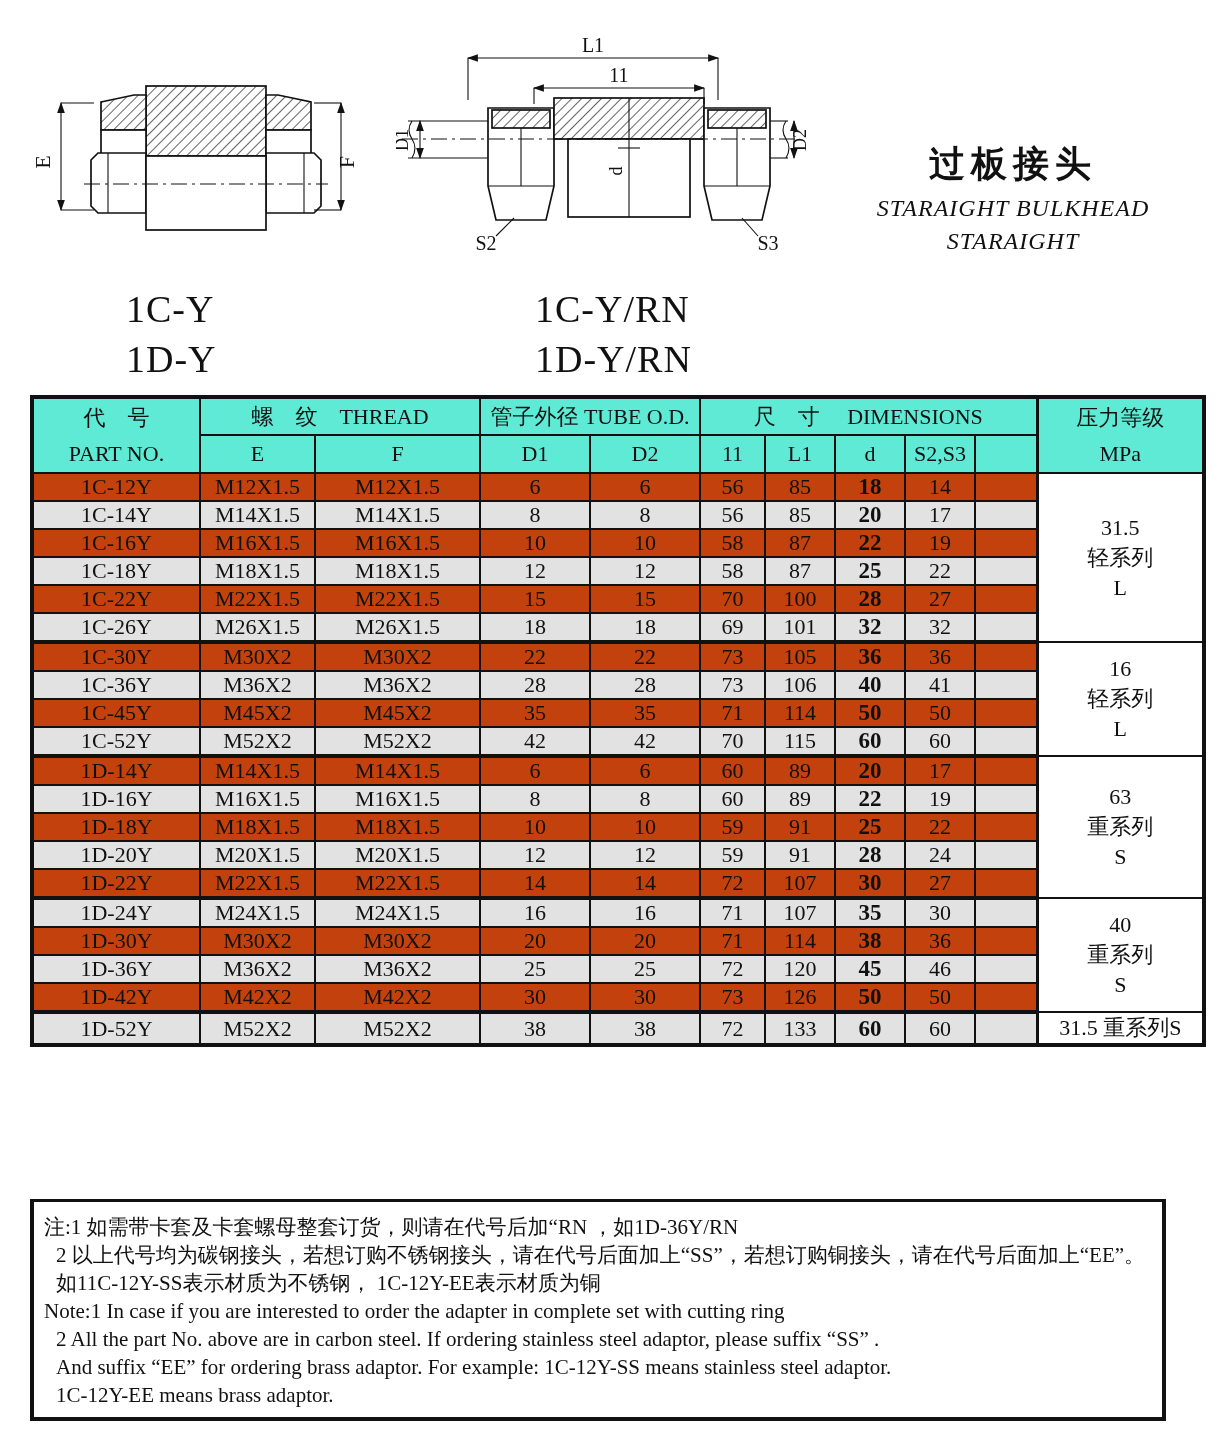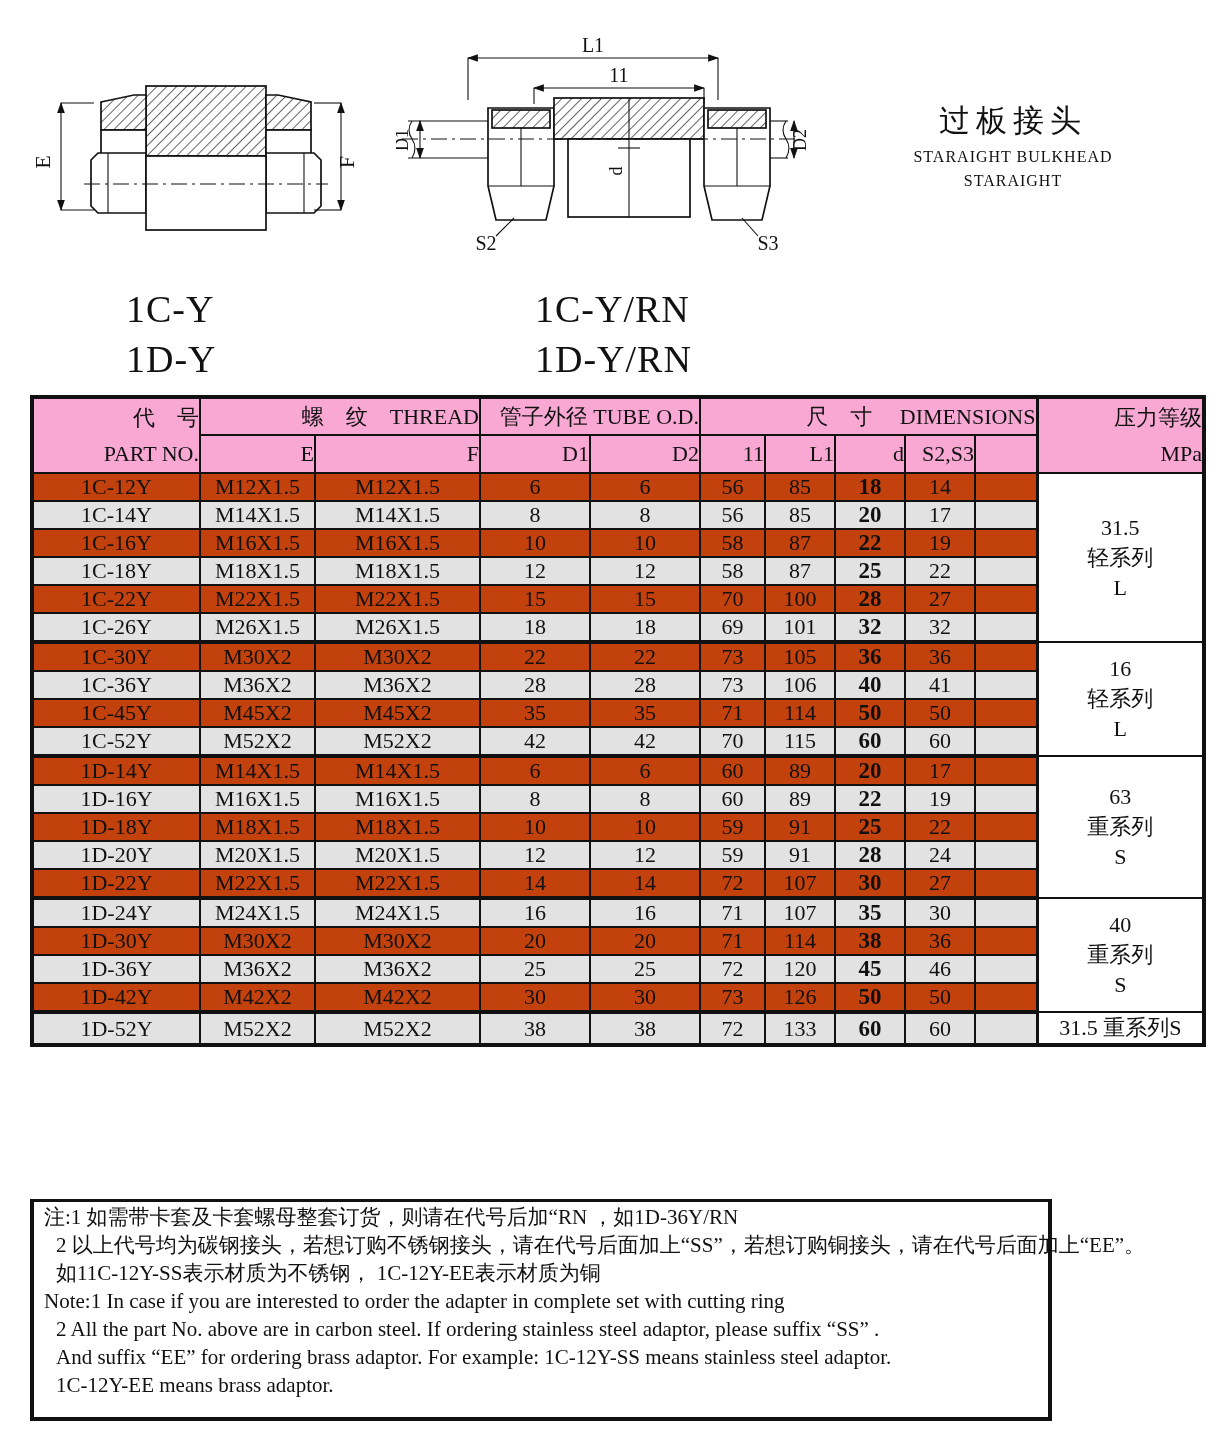--- a/index.html
+++ b/index.html
@@ -17,57 +17,57 @@
   #drawing-right { left:396px; top:36px;  }
   svg text { font-family:"Liberation Serif","DejaVu Serif",serif; fill:#111; }
   .outline { fill:#fff; stroke:#111; stroke-width:1.7; }
   .hatched { stroke:#111; stroke-width:1.7; }
   .thin    { stroke:#111; stroke-width:1.1; fill:none; }
   .dim     { stroke:#111; stroke-width:1.1; fill:none; }
   .centerline { stroke:#111; stroke-width:1; fill:none; stroke-dasharray:16 5 3 5; }
 
   
   .title-block { position:absolute; left:858px; top:100px; width:310px; text-align:center; }
-  .title-cn { font-size:31px; font-weight:400; letter-spacing:6px; }
-  .title-en { font-size:16px; margin-top:6px; letter-spacing:1px; white-space:nowrap; }
+  .title-cn { font-size:36px; font-weight:700; letter-spacing:6px;margin-top:40px; }
+  .title-en { font-size:24px; margin-top:6px; letter-spacing:1px; white-space:nowrap;font-style:italic; }
 
   
   .caption { position:absolute; font-size:38px; line-height:50px; letter-spacing:1px; }
   #caption-left  { left:126px; top:284px; }
   #caption-right { left:524px; top:284px;margin-left:11px; }
 
   
   table.spec {
     position:absolute; left:30px; top:395px;
     border-collapse:collapse; table-layout:fixed;
     border:4px solid #111;
   }
   table.spec th, table.spec td {
     border:2px solid #111; text-align:center; vertical-align:middle;
     font-size:22px; font-weight:400; padding:0; overflow:hidden;
   }
-  table.spec thead th { background:#f9a8d4;text-align:right; }
+  table.spec thead th { background:#5eead4; }
   table.spec thead tr.h1 th { height:38px; }
   table.spec thead tr.h2 th { height:38px; }
   table.spec thead th.two-line div { line-height:36px; }
   table.spec tbody tr { height:20px; background:#c2410c; }
   table.spec tbody tr.stripe td { background:#e2e2e2; }
   table.spec tbody tr.group-end td { border-bottom-width:4px; }
   table.spec td.col-d { font-weight:700; font-size:23px; }
   table.spec td.group-cell {
     background:#ffffff !important; white-space:pre-line;
     line-height:30px; border-left-width:3px; font-size:22px;
   }
   table.spec thead th.pressure { border-left-width:3px; }
 
   
   .notes {
-    position:absolute; left:30px; top:1199px; width:1022px; height:222px;
+    position:absolute; left:30px; top:1199px; width:1136px; height:222px;
     border:4px solid #111; border-top-width:3px;
-    padding:1px 10px 0 10px;
+    padding:11px 10px 0 10px;
   }
   .note-line { font-size:21px; line-height:28px; white-space:nowrap; }
   .note-line.indent { padding-left:12px; }
 </style>
 </head>
 <body>
 
 <div class="page">
 
   <svg id="drawing-left" class="drawing" width="330" height="170" viewBox="0 0 330 170">

